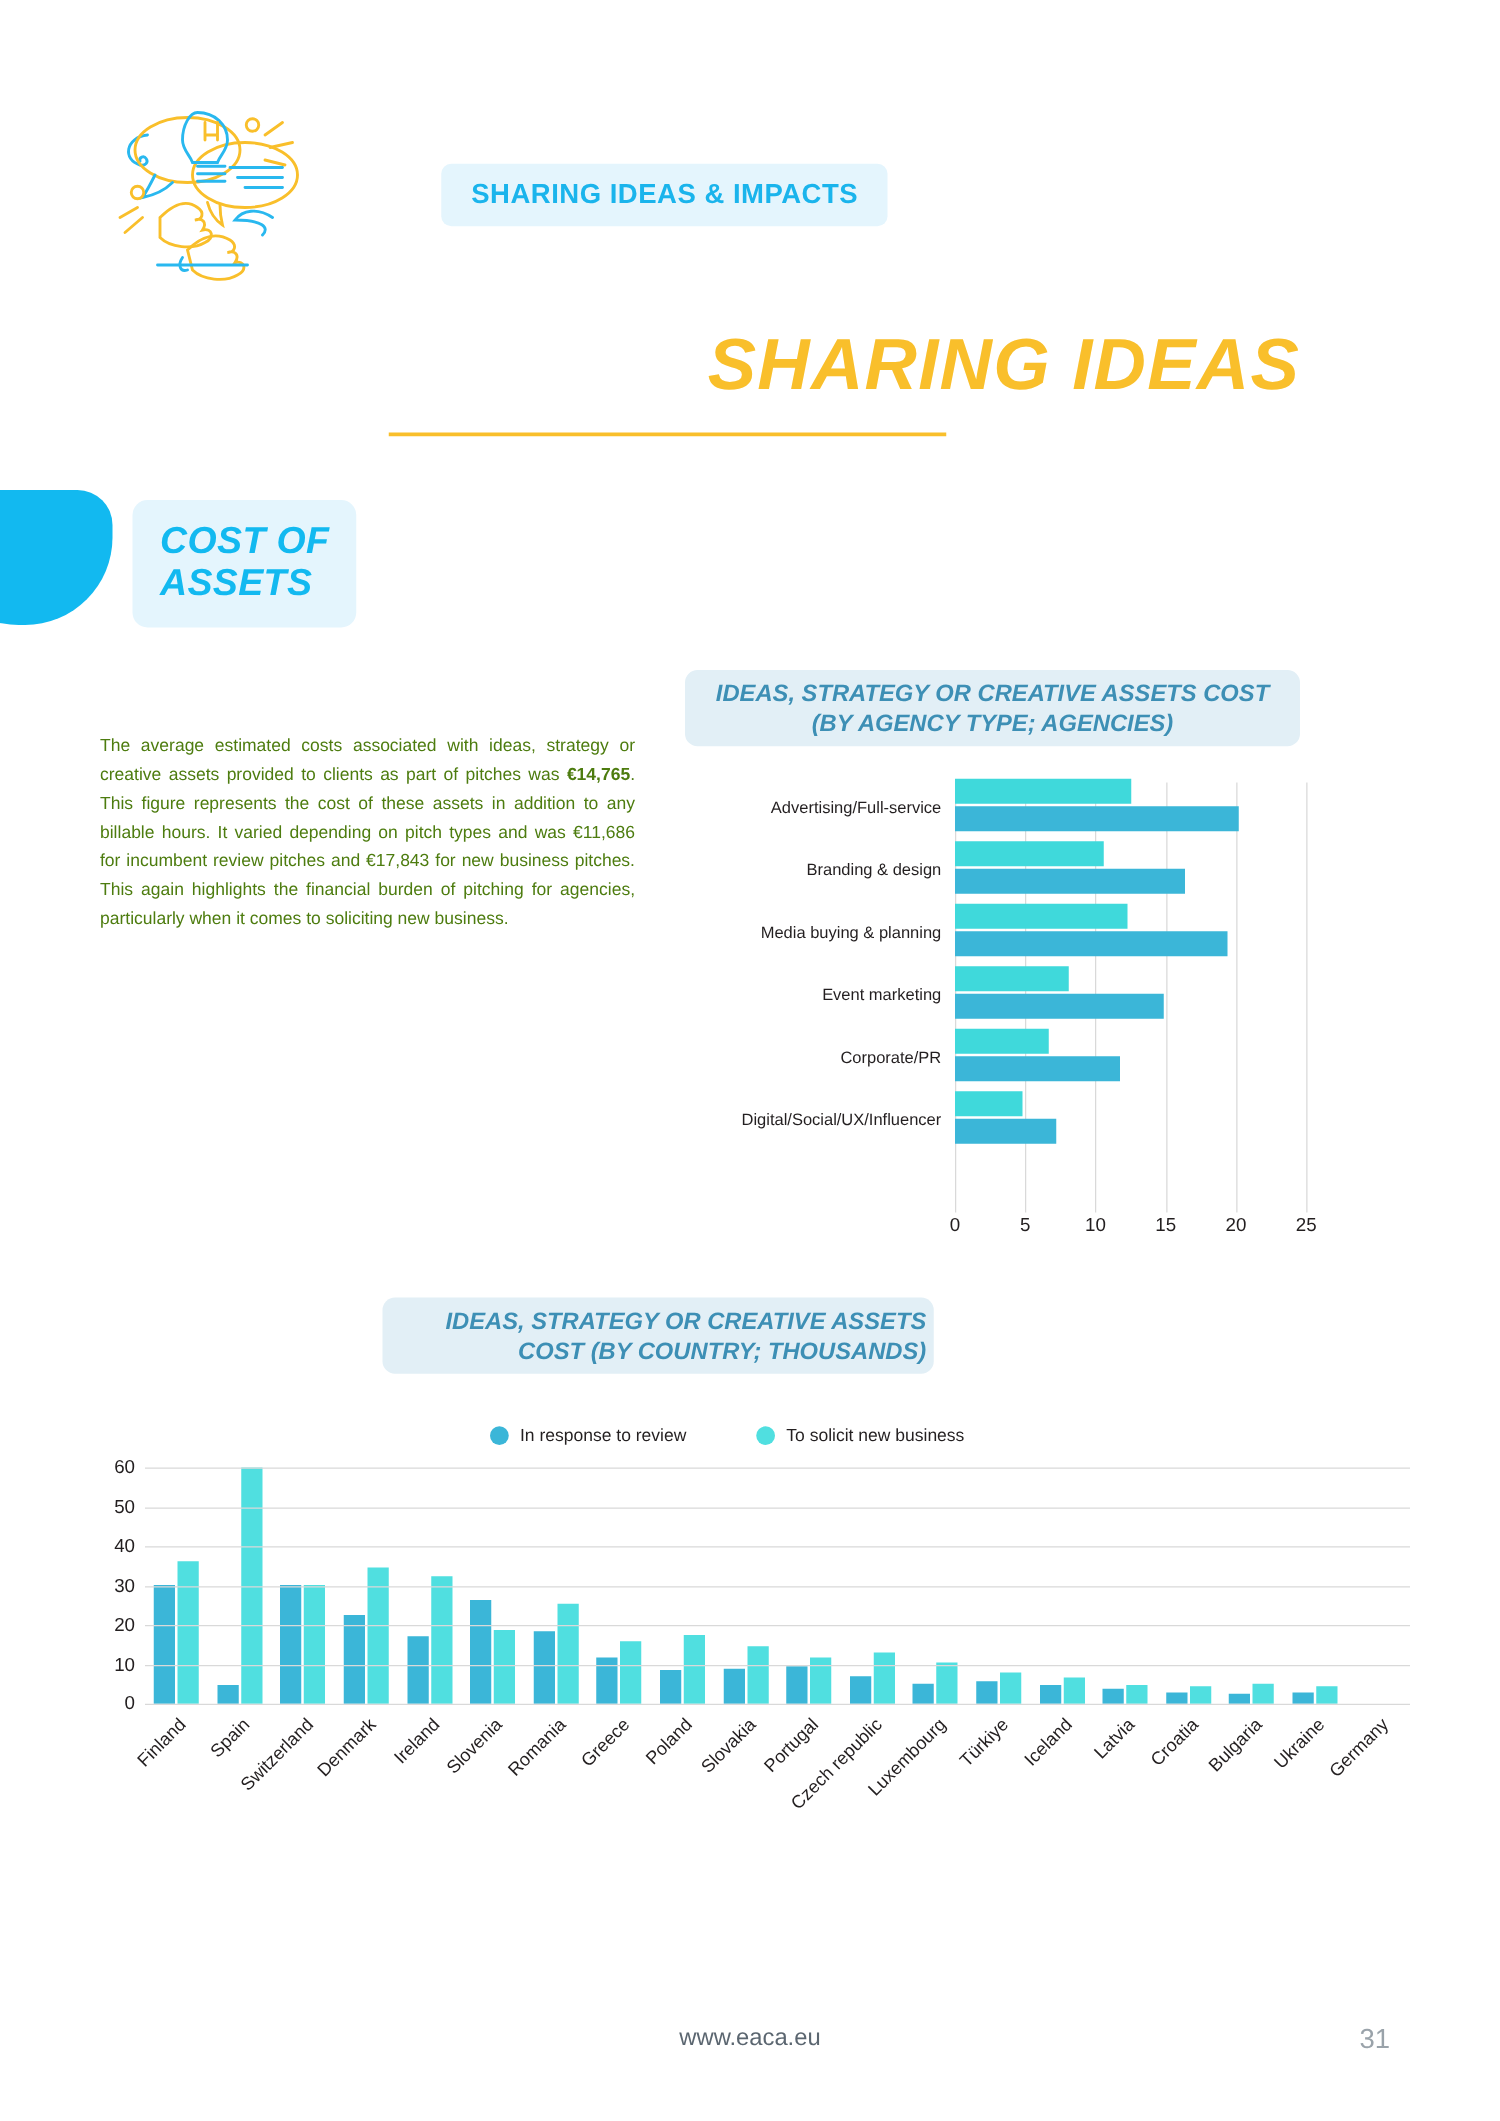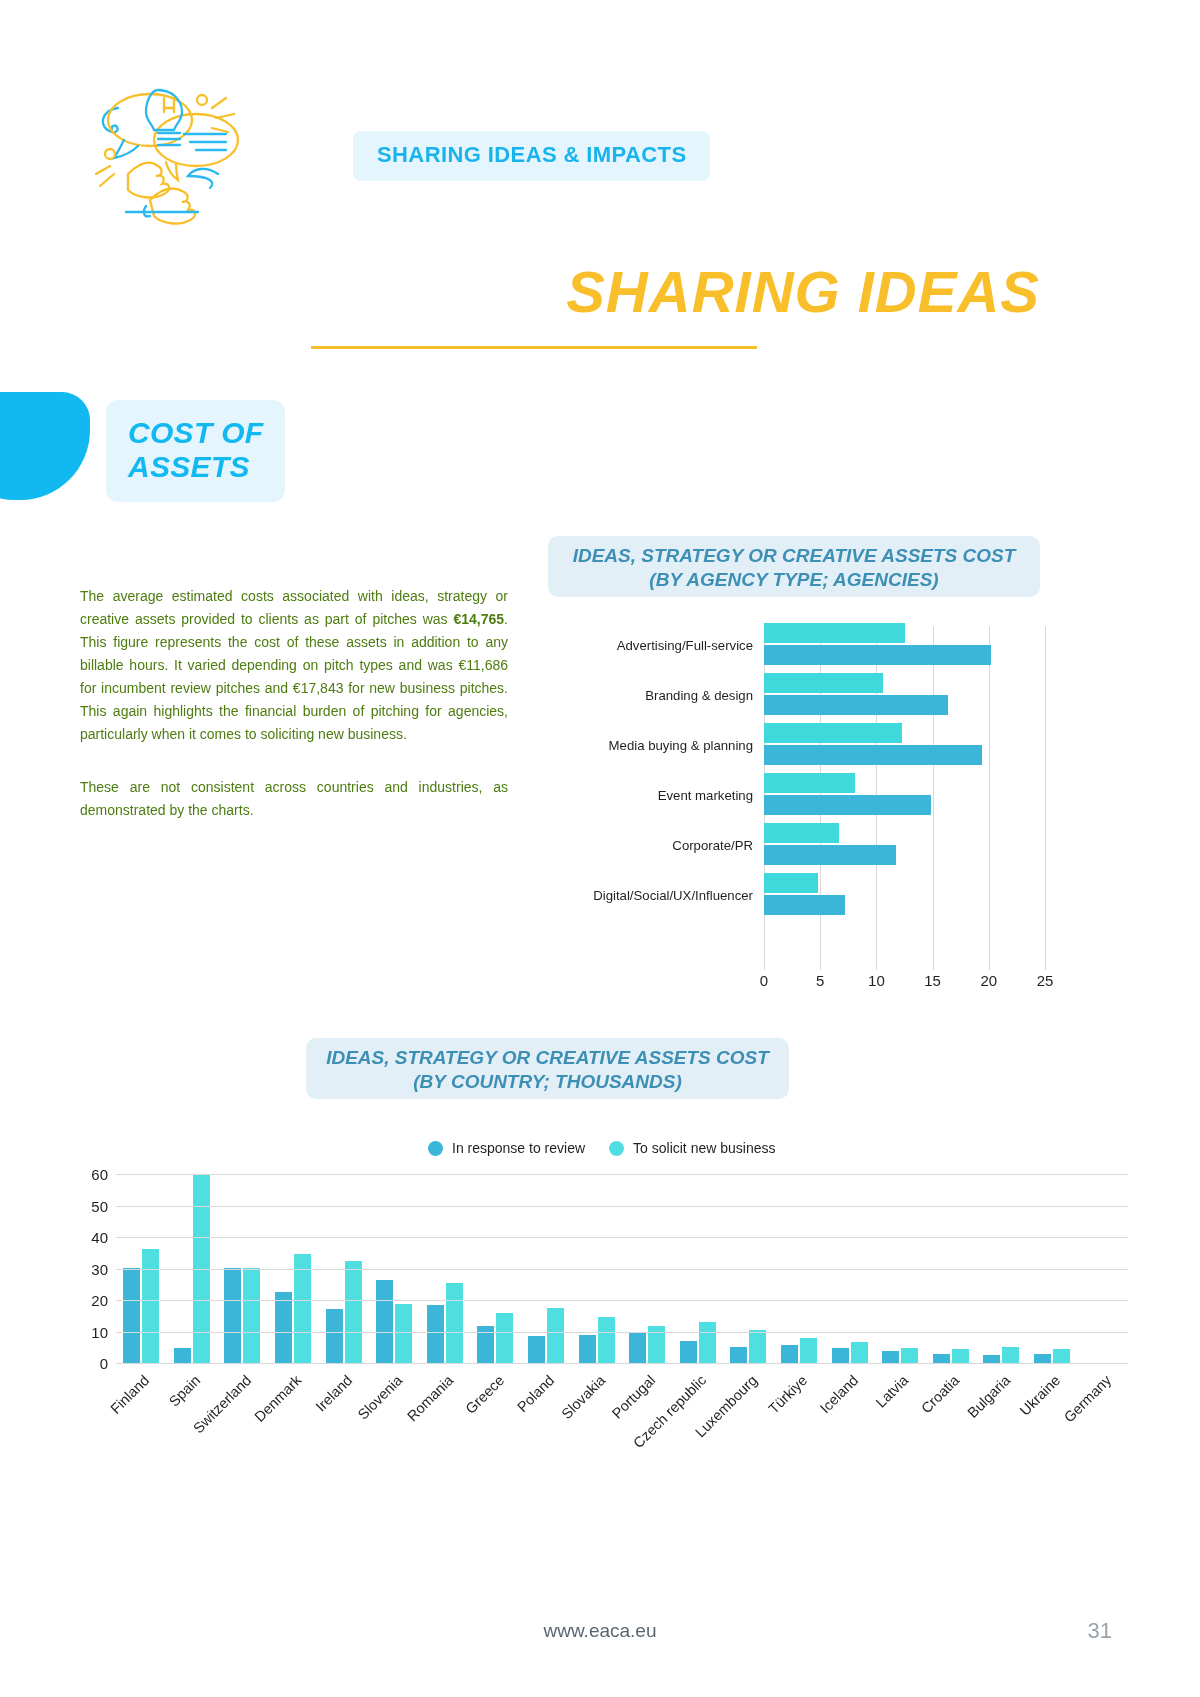--- a/index.html
+++ b/index.html
@@ -71,27 +71,27 @@
   .c1-bar { position: absolute; left: 0; height: 20px; border-radius: 0; }
   .c1-bar.light { top: 3px; background: #3fd9db; }
   .c1-bar.dark { top: 25px; background: #3bb6d8; }
   .c1-grid { position: absolute; left: 764px; top: 626px; width: 282px; height: 344px; pointer-events: none; }
   .c1-gl { position: absolute; top: 0; width: 1px; height: 100%; background: #d9d9d9; }
   .c1-ticks { position: absolute; left: 700px; top: 972px; width: 410px; height: 26px; }
   .c1-tick { position: absolute; top: 0; font-size: 15px; color: #231f20; transform: translateX(-50%); }
 
   
   .c2-title {
-    position: absolute; left: 306px; top: 1038px; width: 483px;
+    position: absolute; left: 306px; top: 1038px; width: 441px;
     background: #e2eff6; border-radius: 10px;
     color: #3d8fb5; font-size: 19px; font-weight: bold; font-style: italic;
-    text-align: center; padding: 8px 6px 4px;
+    text-align: right; padding: 8px 6px 4px;
     line-height: 1.28;
   }
-  .c2-legend { position: absolute; left: 392px; top: 1140px; display: flex; gap: 24px; align-items: center; margin-left: 36px; }
+  .c2-legend { position: absolute; left: 392px; top: 1140px; display: flex; gap: 56px; align-items: center; }
   .lg-item { display: flex; align-items: center; gap: 9px; font-size: 14px; color: #231f20; }
   .lg-dot { width: 15px; height: 15px; border-radius: 50%; display: inline-block; }
 
   .chart2 { position: absolute; left: 68px; top: 1168px; width: 1060px; height: 200px; }
   .c2-ylabels { position: absolute; left: 0; top: 0; width: 40px; height: 195px; }
   .c2-yl { position: absolute; right: 0; font-size: 15px; color: #231f20; transform: translateY(-50%); }
   .c2-plot { position: absolute; left: 48px; top: 0; right: 0; height: 195px; }
   .c2-hl { position: absolute; left: 0; width: 100%; height: 1px; background: #d9d9d9; }
   .c2-cols { position: absolute; left: 0; bottom: 0; width: 100%; height: 195px; display: flex; align-items: flex-end; }
   .c2-col { flex: 1; height: 100%; display: flex; align-items: flex-end; justify-content: center; gap: 2px; }
@@ -146,21 +146,20 @@
   <div class="title-rule"></div>
 
   <div class="tab-blob"></div>
   <div class="sec-label">
     <span>COST OF</span><br>
     <span>ASSETS</span>
   </div>
 
   <div class="copy">
     <p><span>The average estimated costs associated with ideas, strategy or creative assets provided to clients as part of pitches was </span><b>€14,765</b><span>. This figure represents the cost of these assets in addition to any billable hours. It varied depending on pitch types and was €11,686 for incumbent review pitches and €17,843 for new business pitches. This again highlights the financial burden of pitching for agencies, particularly when it comes to soliciting new business.</span></p>
-    <p>These are not consistent across countries and industries, as demonstrated by the charts.</p>
   </div>
 
   <div class="c1-title">
     <span>IDEAS, STRATEGY OR CREATIVE ASSETS COST</span>
     <span class="l2">(BY AGENCY TYPE; AGENCIES)</span>
   </div>
 
   <div class="c1-grid" id="c1-grid">
       <div class="c1-gl" style="left: 0px;"></div>
       <div class="c1-gl" style="left: 56.2px;"></div>

